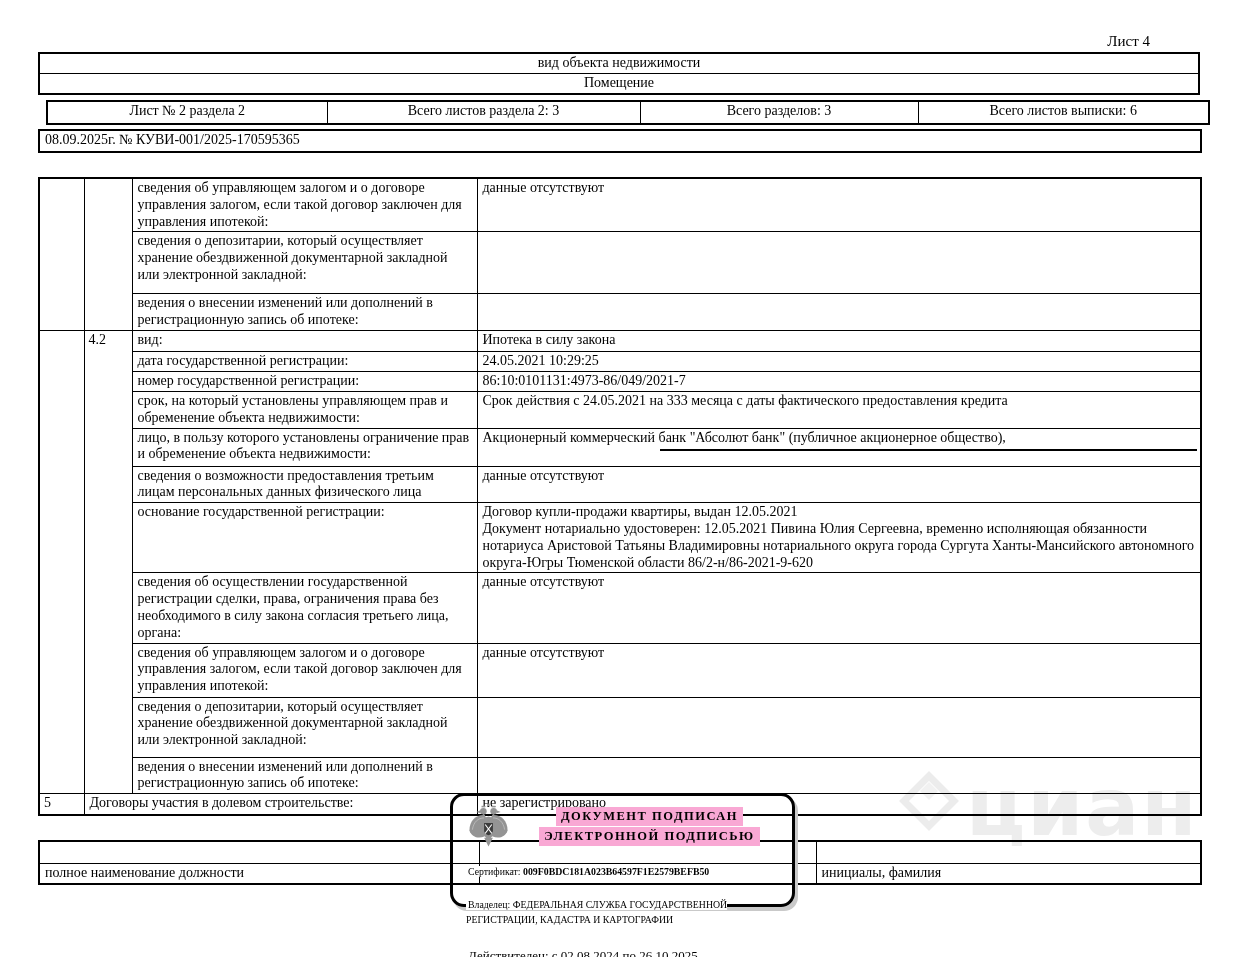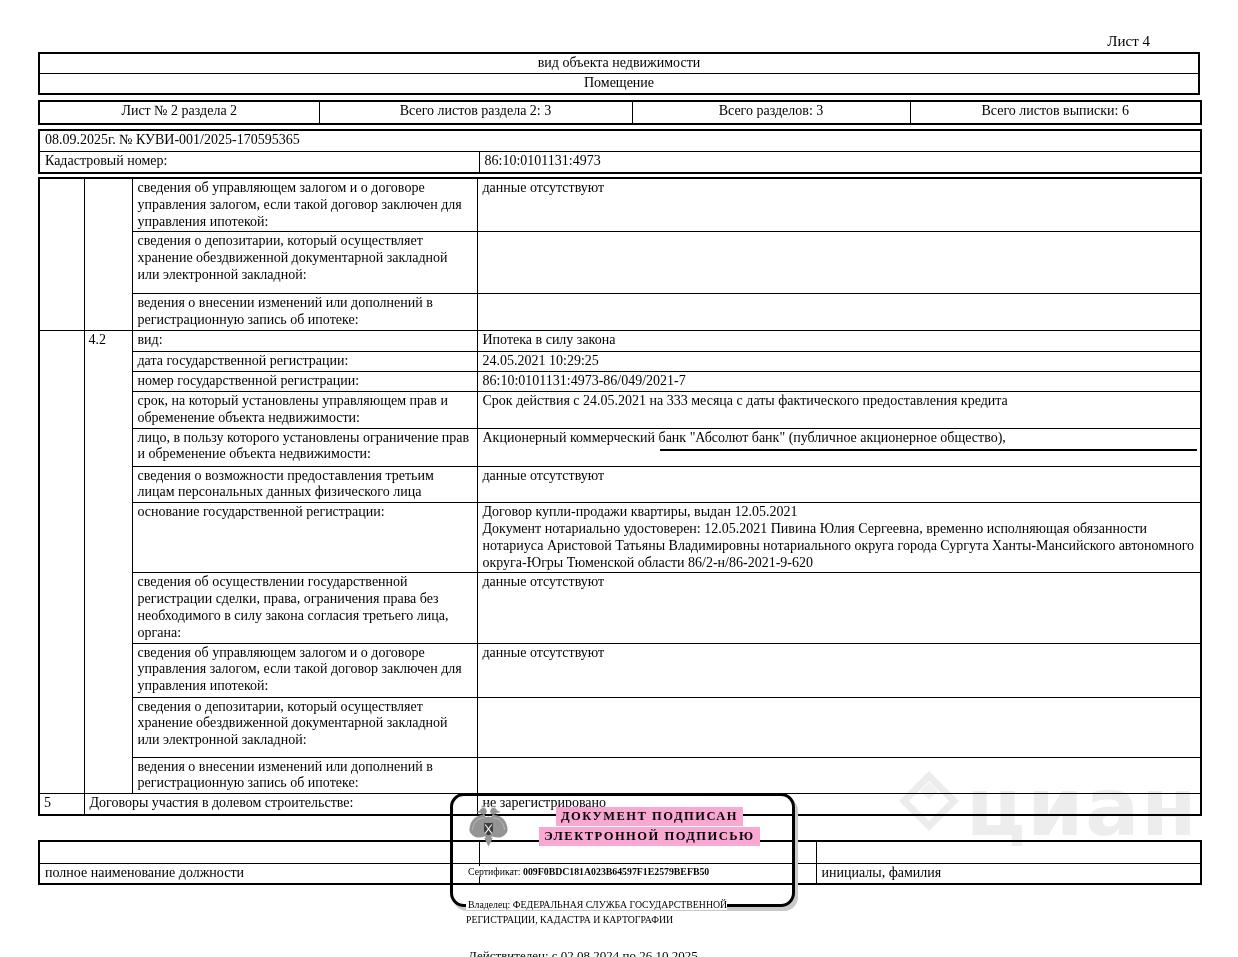--- a/index.html
+++ b/index.html
@@ -10,21 +10,21 @@
                  font-size:15px; }
 
   table.t { position:absolute; border-collapse:collapse; table-layout:fixed; z-index:1; background:transparent; }
   table.t td { border:1px solid #000; vertical-align:top; padding:1px 5px;
                font-size:14px; line-height:1.2; overflow:hidden; }
   table.t1, table.t2, table.t3, table.main, table.bottom { border:2px solid #000; }
 
   .t1 { left:38px; top:52px; width:1162px; }
   .t1 td { text-align:center; padding:1px 0; }
 
-  .t2 { left:38px; top:100px; width:1162px; }
+  .t2 { left:46px; top:100px; width:1162px; }
   .t2 td { text-align:center; height:19px; }
 
   .t3 { left:38px; top:129px; width:1162px; }
   .t3 td { height:18px; }
 
   .main { left:38px; top:177px; width:1162px; }
   .main td.num { padding-left:4px; }
   .val-pre { white-space:pre-line; }
 
   .bottom { left:38px; top:840px; width:1162px; }
@@ -101,24 +101,20 @@
 
   <table class="t t3">
     <colgroup>
         <col style="width:440px">
         <col style="width:722px">
       </colgroup>
     <tbody>
         <tr>
           <td colspan="2">08.09.2025г. № КУВИ-001/2025-170595365</td>
         </tr>
-    <tr>
-      <td>Кадастровый номер:</td>
-      <td>86:10:0101131:4973</td>
-    </tr>
   </tbody>
     </table>
 
   <table class="t main">
     <colgroup>
         <col style="width:45px">
         <col style="width:48px">
         <col style="width:345px">
         <col style="width:724px">
       </colgroup>

